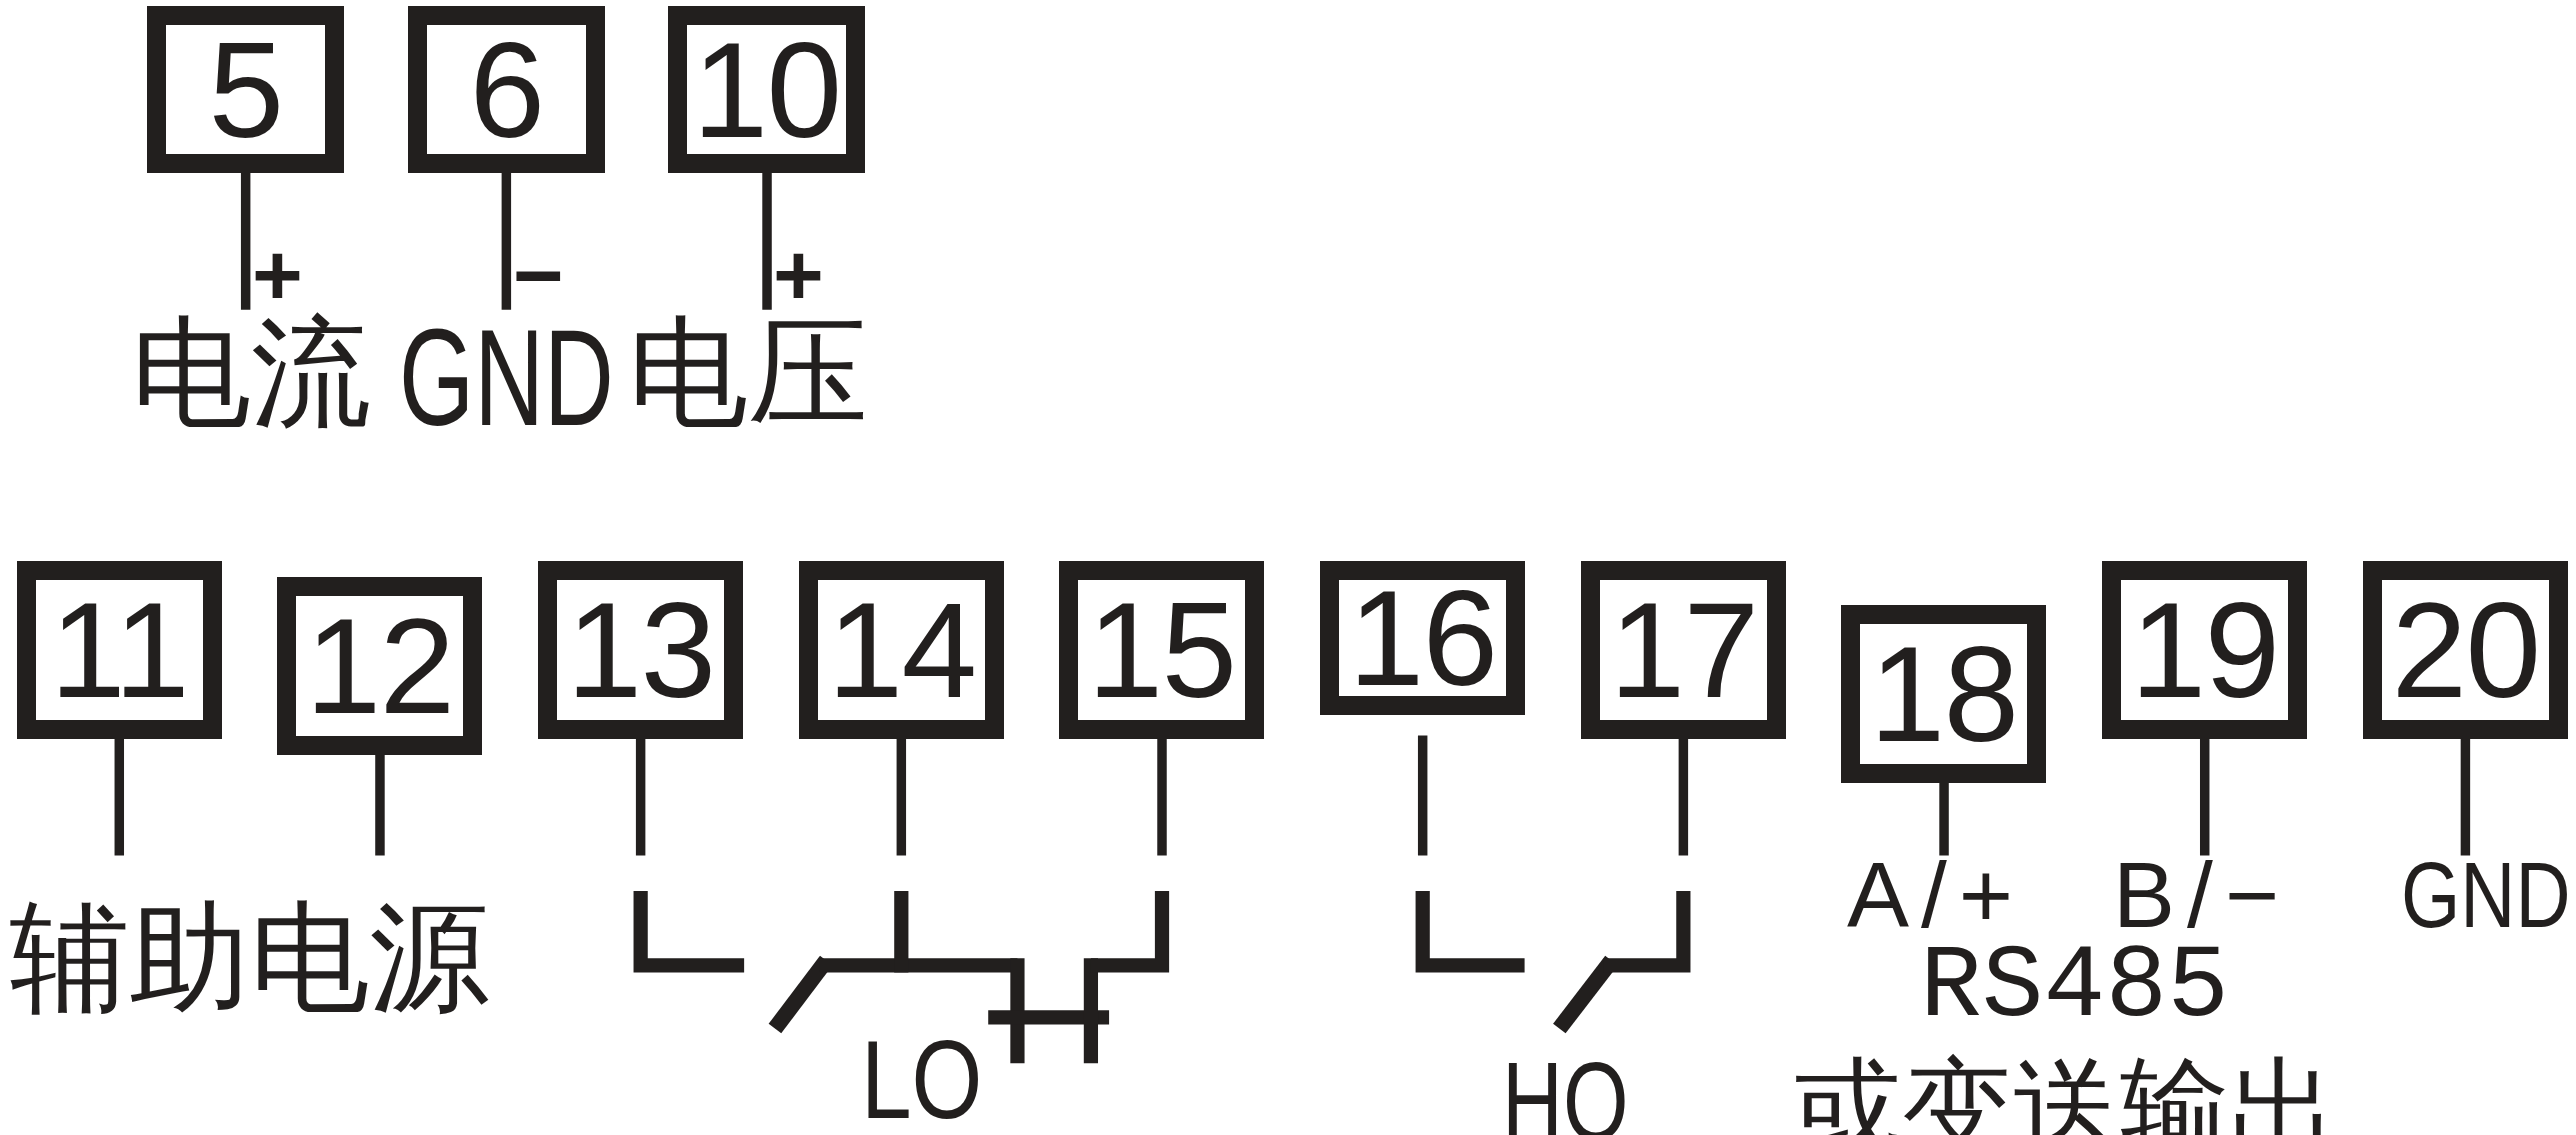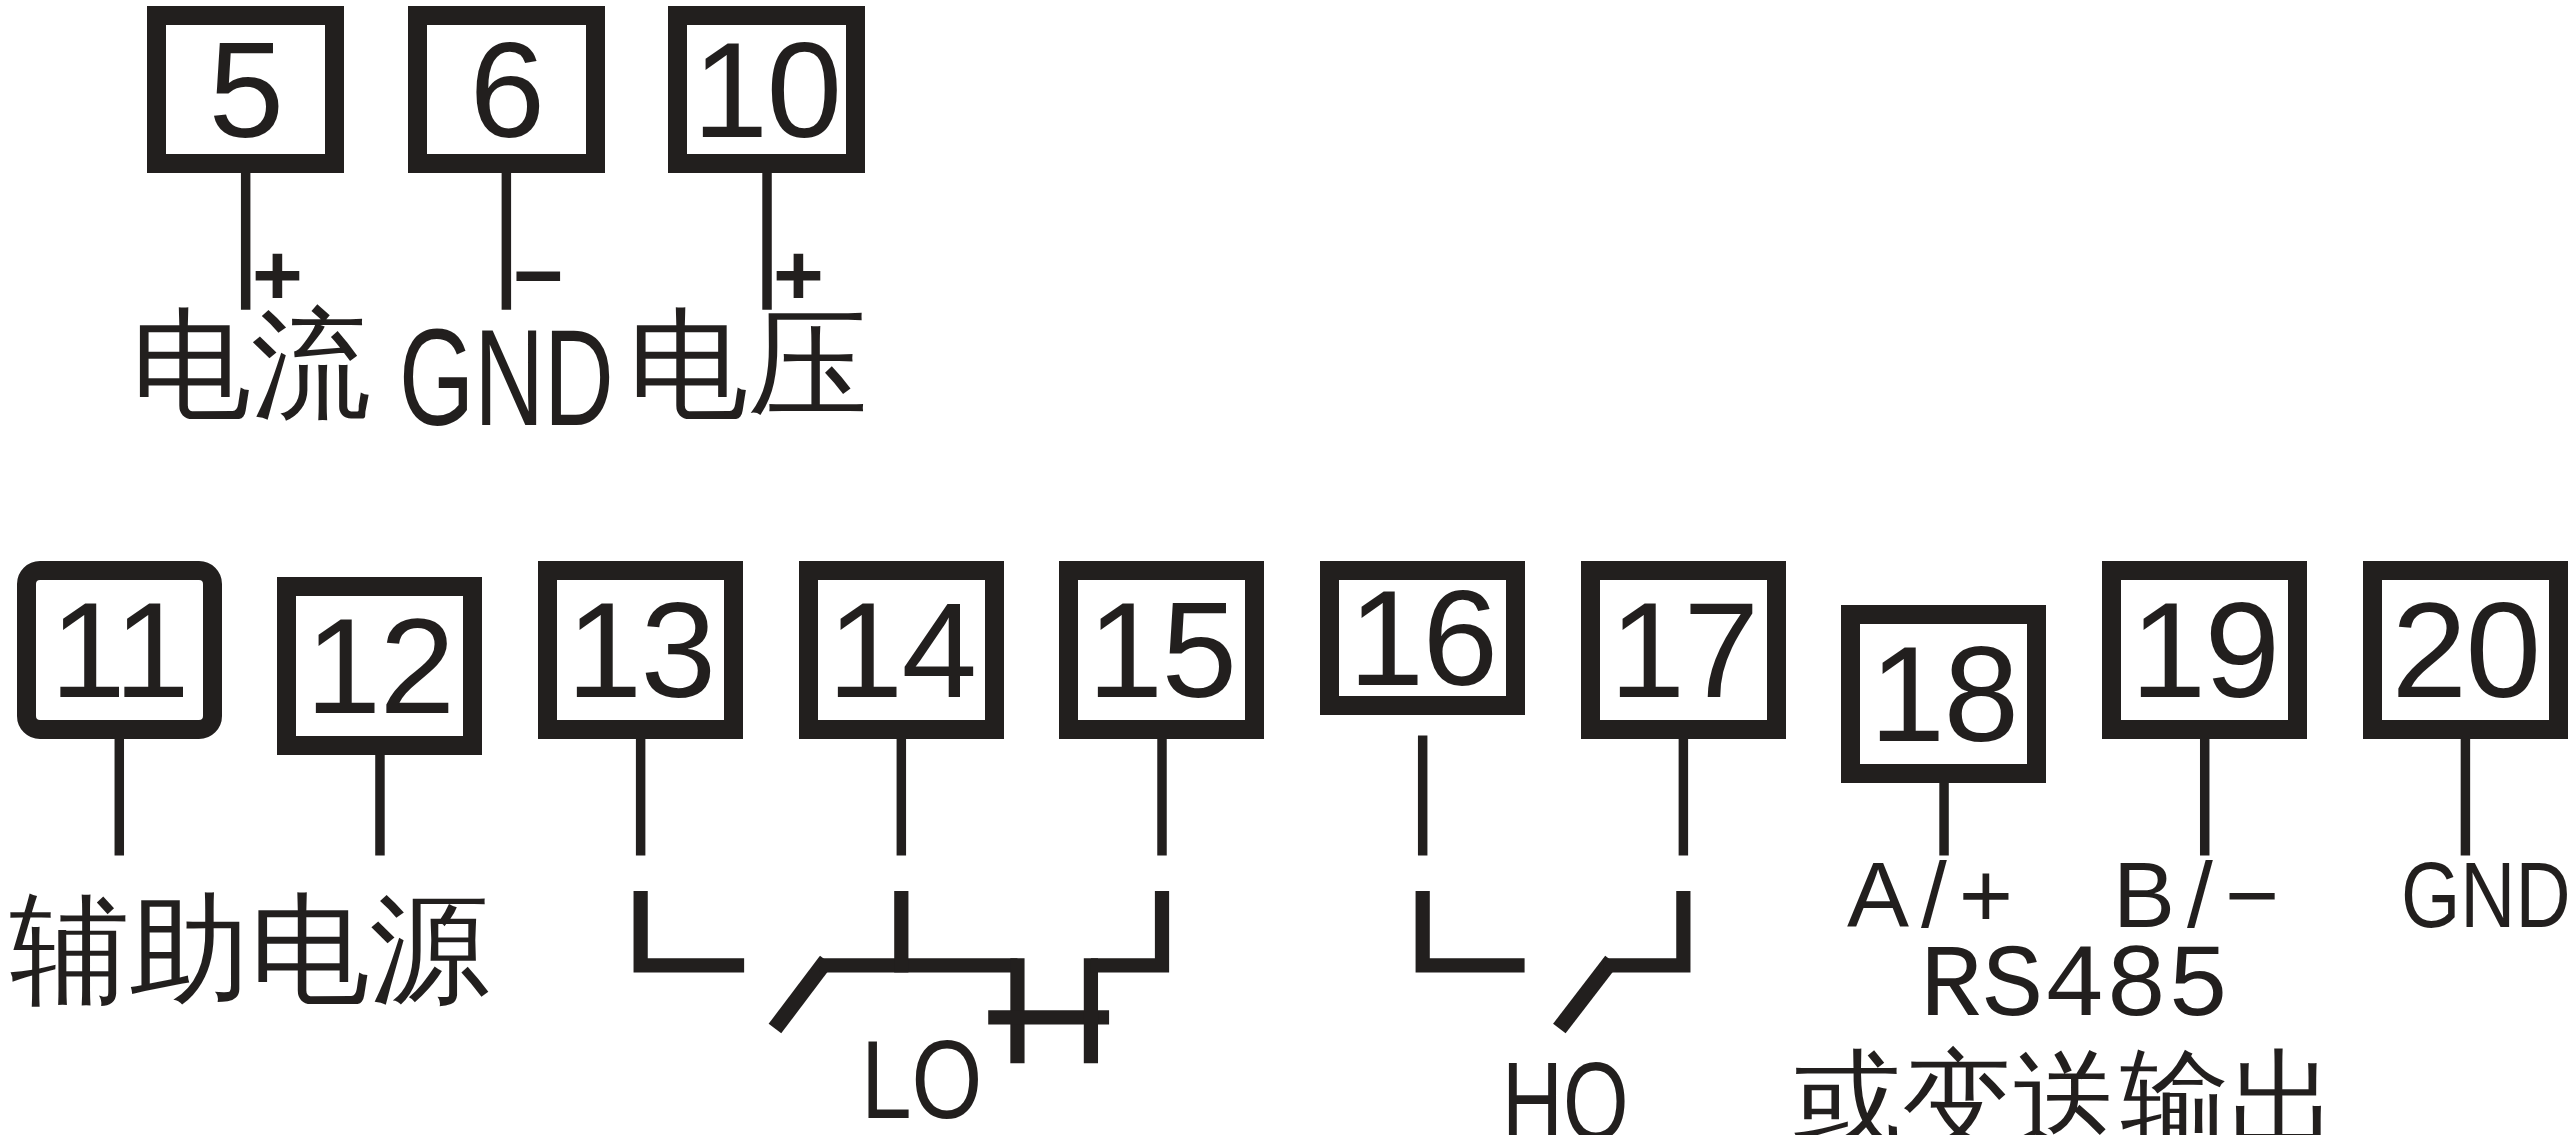--- a/index.html
+++ b/index.html
@@ -28,21 +28,21 @@
     letter-spacing: -1.6px;
     color: #221f1e;
   }
   .lbl {
     position: absolute;
     line-height: 1;
     white-space: nowrap;
     color: #221f1e;
     transform-origin: 0 0;
   }
-  .cjk { font-family: Liberation Mono, monospace; text-align: center; }
+  .cjk { font-family: Liberation Serif, serif; text-align: center; }
   .lat { font-family: "Liberation Sans", "DejaVu Sans", sans-serif; }
   .mark {
     position: absolute;
     line-height: 1;
     font-size: 87px;
     font-weight: 700;
     font-family: "Liberation Sans", sans-serif;
     color: #221f1e;
   }
 </style>
@@ -93,21 +93,21 @@
   </div>
 
   <span class="mark" style="left:252px; top:231px;">+</span>
   <span class="mark" style="left:513px; top:231px;">−</span>
   <span class="mark" style="left:773px; top:231px;">+</span>
 
   <span class="lbl cjk" style="left:131px; top:314px; font-size:120px;">电流</span>
   <span class="lbl lat" style="left:399px; top:308px; font-size:138px; transform:scaleX(0.7);">GND</span>
   <span class="lbl cjk" style="left:628px; top:314px; font-size:120px;">电压</span>
 
-  <div class="box" style="left:16.6px; top:561px; width:205px; height:178px;border-radius:23px;">
+  <div class="box" style="left:16.6px; top:561px; width:205px; height:178px;">
     <span class="digit">11</span>
   </div>
   <div class="box" style="left:277px; top:561px; width:205px; height:178px;margin-top:16px;">
     <span class="digit">12</span>
   </div>
   <div class="box" style="left:538px; top:561px; width:205px; height:178px;">
     <span class="digit">13</span>
   </div>
   <div class="box" style="left:799px; top:561px; width:205px; height:178px;">
     <span class="digit">14</span>

